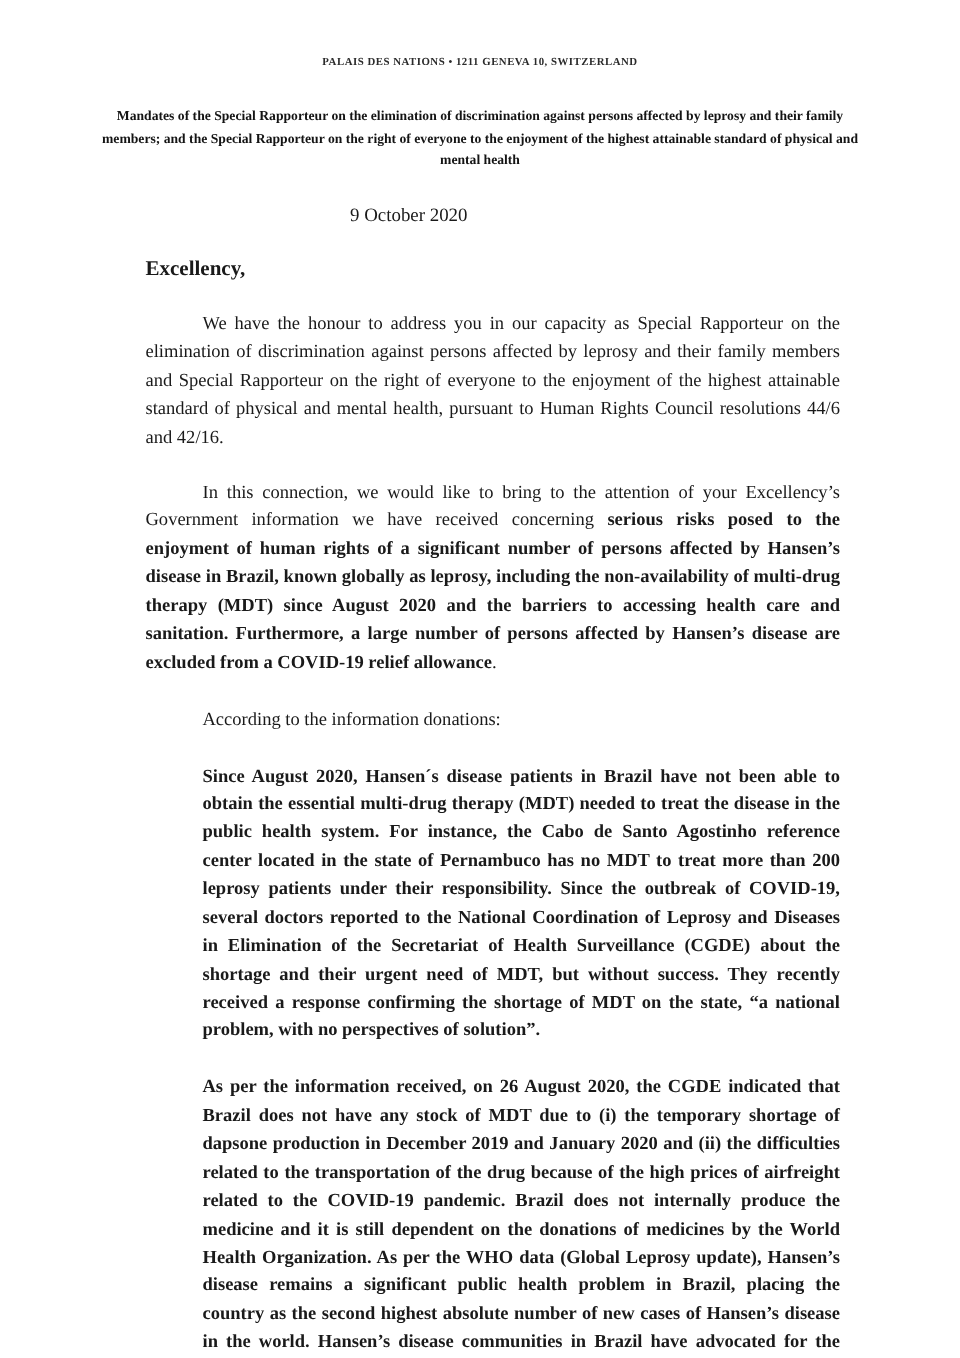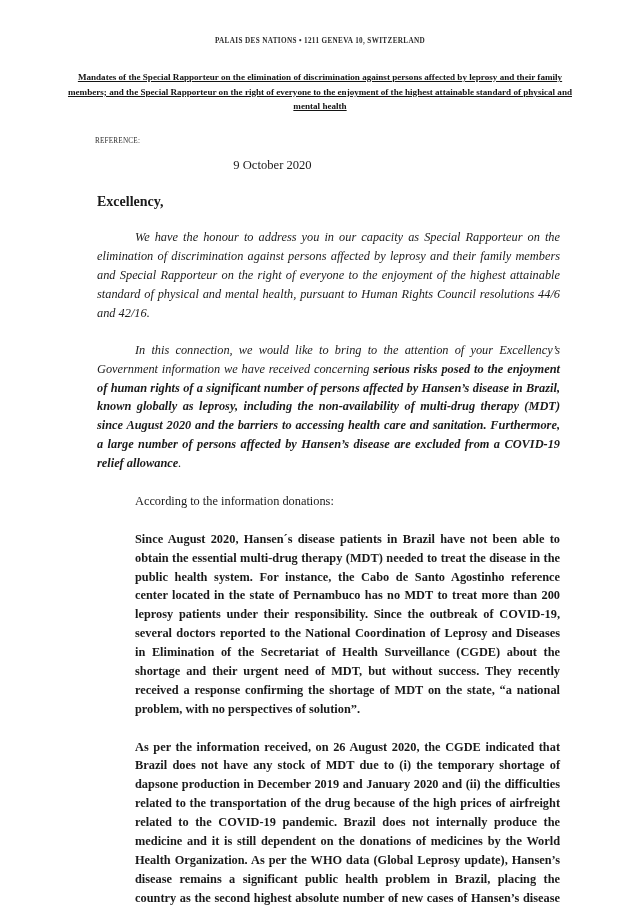--- a/index.html
+++ b/index.html
@@ -34,21 +34,20 @@
   }
 
   
   .mandate-title {
     margin: 25px 60px 0 60px;
     text-align: center;
     font-size: 9.1px;
     font-weight: bold;
     line-height: 1.62;
     color: #141414;
-    text-decoration: underline;
   }
 
   
   .reference-block {
     margin: 22px 0 0 95px;
     font-size: 7.2px;
     line-height: 1.42;
     color: #2e2e2e;
     letter-spacing: 0.2px;
   }
@@ -75,21 +74,20 @@
     font-size: 12.35px;
     line-height: 1.53;
     text-align: justify;
     color: #1a1a1a;
   }
 
   p.para {
     margin: 0;
     padding-top: 18px;
     text-indent: 38px;
-    font-style: italic;
   }
 
   p.para .bold-run {
     font-weight: bold;
   }
 
   p.lead-in {
     margin: 0;
     padding-top: 19px;
     text-indent: 38px;
@@ -116,21 +114,20 @@
 </head>
 <body>
 
 <div class="page">
 
   <div class="letterhead">PALAIS DES NATIONS • 1211 GENEVA 10, SWITZERLAND</div>
 
   <div class="mandate-title">Mandates of the Special Rapporteur on the elimination of discrimination against persons affected by leprosy and their family members; and the Special Rapporteur on the right of everyone to the enjoyment of the highest attainable standard of physical and mental health</div>
 
   <div class="reference-block">
-    <div>REFERENCE:</div>
   </div>
 
   <div class="date-line">9 October 2020</div>
 
   <div class="salutation">Excellency,</div>
 
   <div class="body-area">
 
     <p class="para">We have the honour to address you in our capacity as Special Rapporteur on the elimination of discrimination against persons affected by leprosy and their family members and Special Rapporteur on the right of everyone to the enjoyment of the highest attainable standard of physical and mental health, pursuant to Human Rights Council resolutions 44/6 and 42/16.</p>
 

